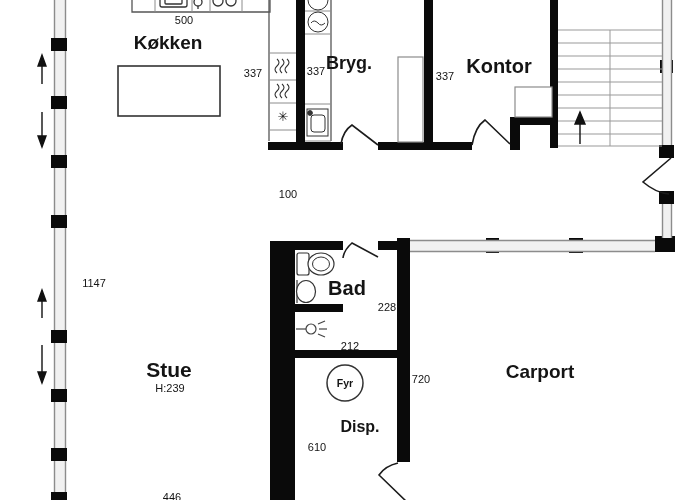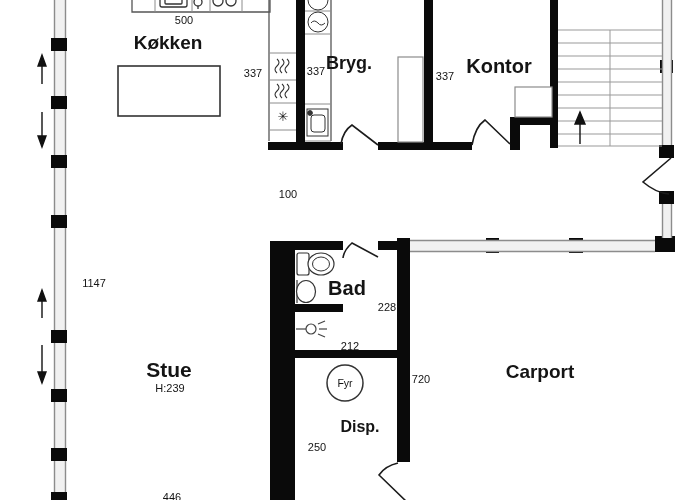--- a/index.html
+++ b/index.html
@@ -199,21 +199,21 @@
 <div class="lbl dim" style="left:316px;top:71px">337</div>
 <div class="lbl room" style="left:349px;top:63px;font-size:18px">Bryg.</div>
 <div class="lbl dim" style="left:445px;top:76px">337</div>
 <div class="lbl room" style="left:499px;top:66px;font-size:20px;font-weight:700">Kontor</div>
 <div class="lbl dim" style="left:288px;top:194px">100</div>
 <div class="lbl dim" style="left:94px;top:283px">1147</div>
 <div class="lbl room" style="left:347px;top:288px;font-size:20px">Bad</div>
 <div class="lbl dim" style="left:387px;top:307px">228</div>
 <div class="lbl dim" style="left:350px;top:346px">212</div>
 <div class="lbl dim" style="left:421px;top:379px">720</div>
-<div class="lbl" style="left:345px;top:383px;font-size:10.5px;font-weight:400">Fyr</div>
+<div class="lbl" style="left:345px;top:383px;font-size:10.5px;font-weight:700">Fyr</div>
 <div class="lbl room" style="left:360px;top:427px;font-size:16px">Disp.</div>
-<div class="lbl dim" style="left:317px;top:447px">250</div>
+<div class="lbl dim" style="left:317px;top:447px">610</div>
 <div class="lbl room" style="left:169px;top:369px;font-size:21px">Stue</div>
 <div class="lbl dim" style="left:170px;top:388px">H:239</div>
 <div class="lbl room" style="left:540px;top:371px">Carport</div>
 <div class="lbl dim" style="left:172px;top:497px">446</div>
 
 </div>
 
 </body></html>

